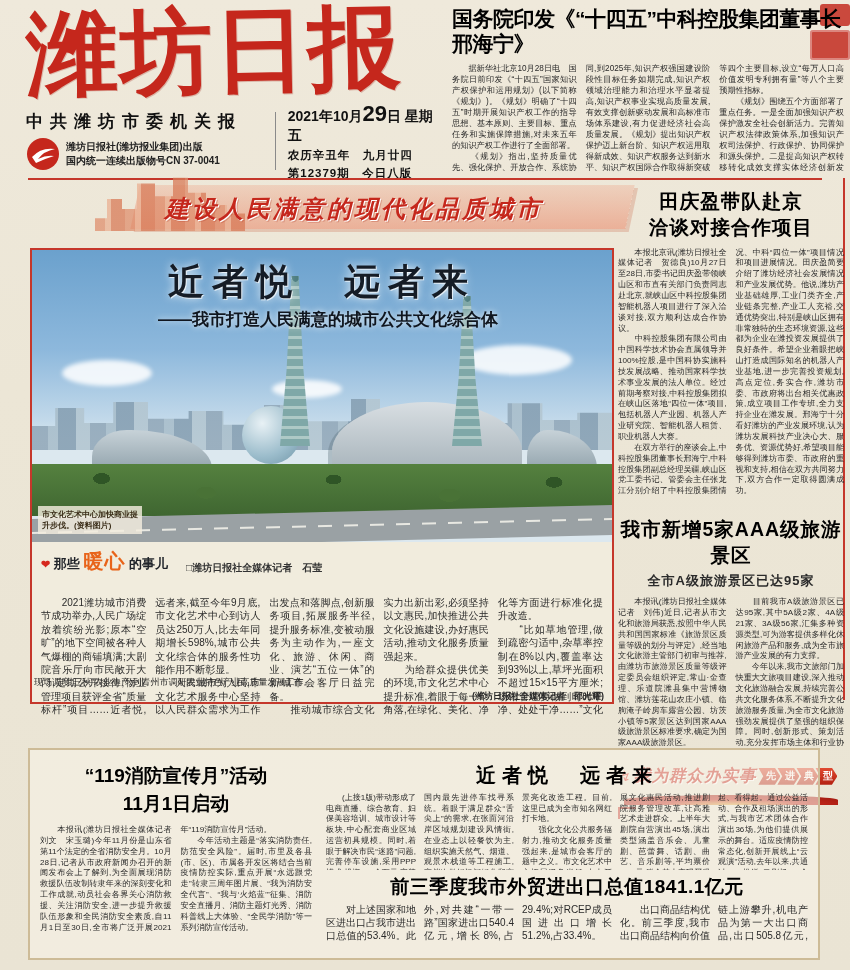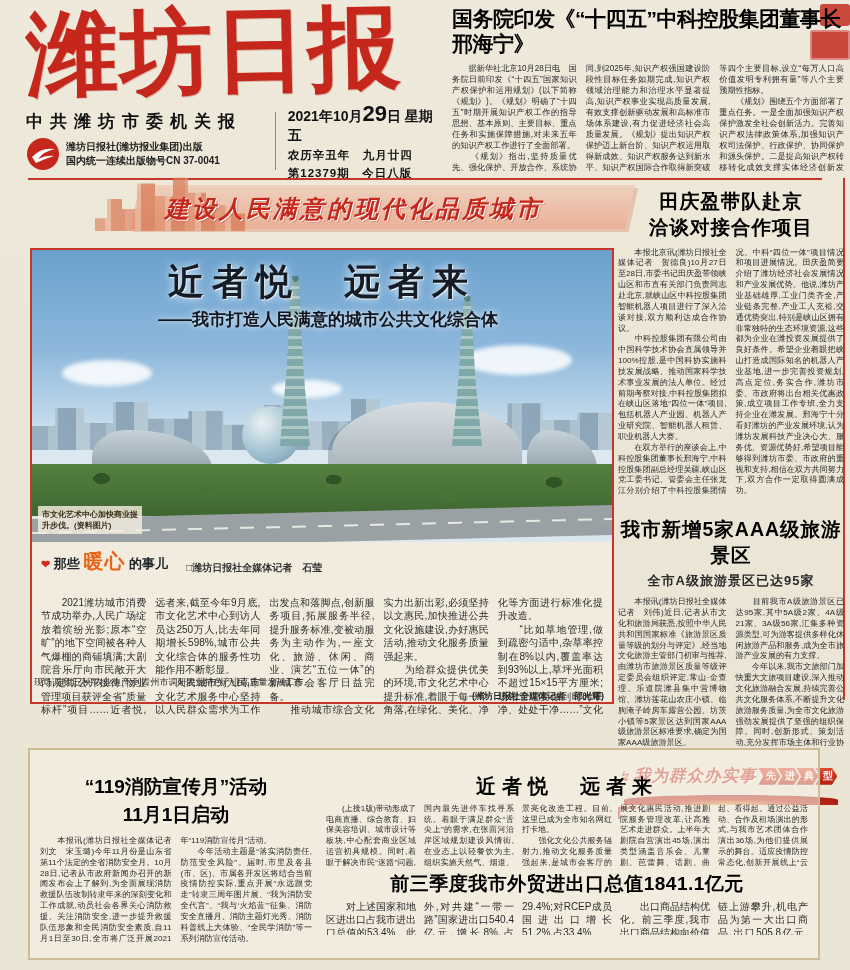--- a/index.html
+++ b/index.html
@@ -109,21 +109,21 @@
   .campaign-text{font-size:16.5px;font-weight:900;font-style:italic;color:#c5271c;letter-spacing:1px;
     text-shadow:1px 1px 0 #fff;white-space:nowrap;}
   .badges{display:flex;margin-left:5px;}
   .badge{width:19px;height:17px;margin-left:-3px;background:linear-gradient(180deg,#e04a32,#b31f10);
     clip-path:polygon(0 0,75% 0,100% 50%,75% 100%,0 100%,22% 50%);
     color:#fff;font-size:10px;font-weight:bold;display:flex;align-items:center;justify-content:center;padding-left:3px;}
   .campaign-corner{position:absolute;left:0;bottom:-12px;width:16px;height:10px;border-left:2px solid #c5372b;border-top:2px solid #c5372b;}
 
   
   .bottom-box{position:absolute;left:28px;top:748px;width:792px;height:212px;border:2px solid #cdbb97;
-    background:rgba(246,241,230,.6);box-sizing:border-box;display:flex;padding:23px 10px;}
+    background:rgba(246,241,230,.6);box-sizing:border-box;display:flex;padding:12px 10px;}
   .b-left{width:272px;flex:0 0 272px;}
   .b-left-head{font-size:19px;font-weight:900;text-align:center;line-height:1.45;color:#000;}
   .b-left-body{margin-top:8px;font-size:8.1px;column-count:2;column-gap:9px;height:138px;}
   .b-right{flex:1;margin-left:14px;display:flex;flex-direction:column;}
   .b-mid-head{font-size:20px;font-weight:900;text-align:center;letter-spacing:6px;color:#000;}
   .b-mid-body{margin-top:4px;font-size:8px;column-count:5;column-gap:8px;height:92px;}
   .b-trade-head{margin-top:4px;font-size:19px;font-weight:900;text-align:center;color:#000;letter-spacing:.5px;}
   .b-trade-body{margin-top:3px;font-size:10px;column-count:5;column-gap:8px;height:52px;}
 </style>
 </head>

